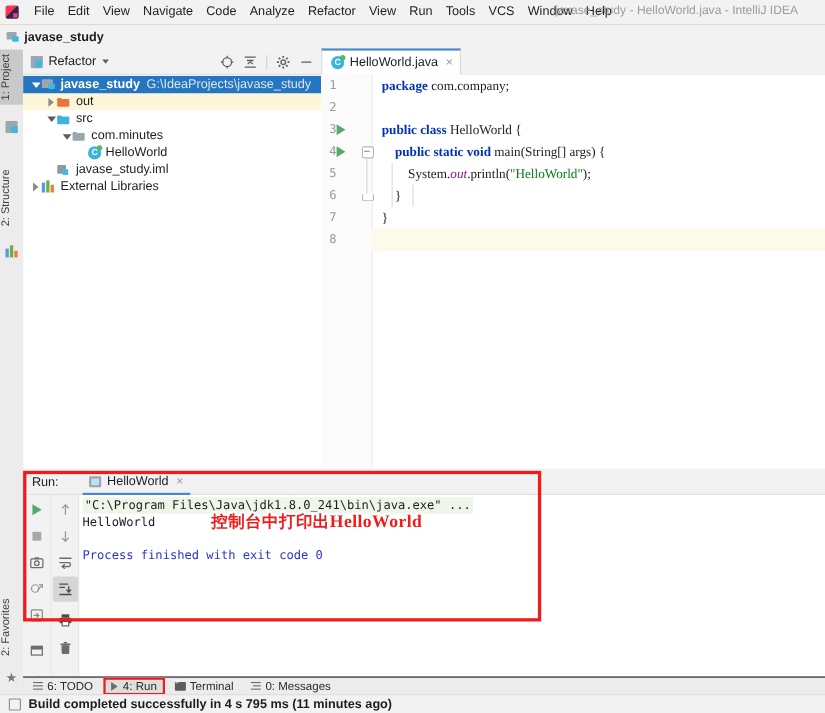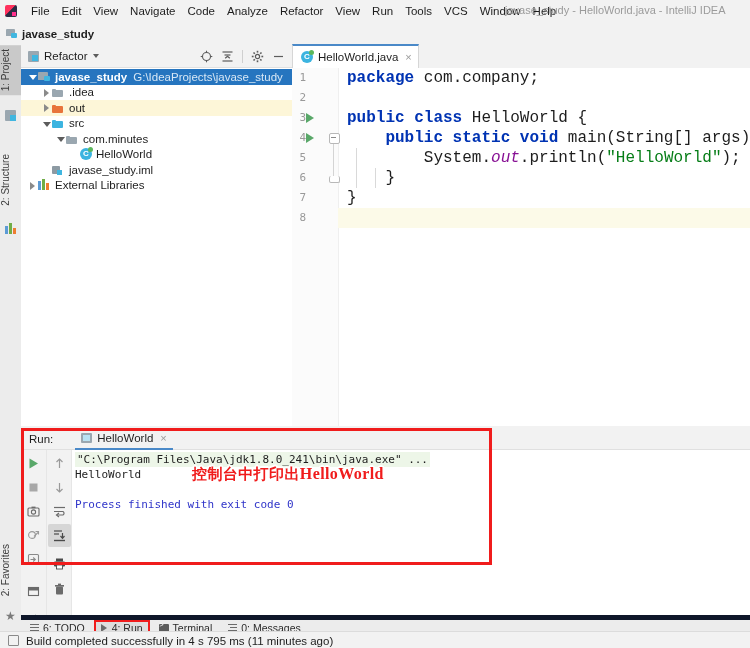--- a/index.html
+++ b/index.html
@@ -112,21 +112,21 @@
   .runmark{position:absolute;left:14px;width:0;height:0;border-top:5px solid transparent;
            border-bottom:5px solid transparent;border-left:8px solid #59a869;}
   .fold{position:absolute;left:37px;width:11px;height:11px;}
   .fold:before{content:"";position:absolute;left:0;top:0;width:9px;height:9px;border:1px solid #b8b8b8;
                border-radius:2px;background:#fff;}
   .fold:after{content:"";position:absolute;left:2px;top:4px;width:5px;height:1px;background:#8a8a8a;}
   .fold.end:before{border-radius:2px;border-top:none;height:6px;top:3px;}
   .fold.end:after{display:none;}
   .foldline{position:absolute;left:41px;width:1px;background:#d4d4d4;}
   .codelines{position:absolute;left:46px;top:0;right:0;bottom:0;
-             font-family:Liberation Mono, monospace;font-size:16px;line-height:20px;
+             font-family:Liberation Serif, serif;font-size:12px;line-height:20px;
              white-space:pre;color:#1d1d1d;}
   .cl{height:20px;padding-left:9px;}
   .cl.curline{background:#fcfae8;}
   .kw{color:#0033b3;font-weight:bold;}
   .str{color:#067d17;}
   .stat{color:#871094;font-style:italic;}
   .indent-guide{position:absolute;width:1px;background:#d9d9d9;}
 
   
   .hdiv{position:absolute;left:21px;top:426px;width:729px;height:3px;background:#f2f2f2;}
@@ -154,42 +154,42 @@
   .redbox{position:absolute;left:21px;top:428px;width:471px;height:137px;
           border:3px solid #f01c1c;box-sizing:border-box;pointer-events:none;}
   .annot{position:absolute;left:192px;top:465px;font-size:15px;font-weight:bold;color:#f01c1c;
          white-space:nowrap;letter-spacing:0.4px;
          text-shadow:-1.4px -1.4px 0 #fff, 1.4px -1.4px 0 #fff, -1.4px 1.4px 0 #fff, 1.4px 1.4px 0 #fff,
                      0 -1.6px 0 #fff, 0 1.6px 0 #fff, -1.6px 0 0 #fff, 1.6px 0 0 #fff;}
   .annot .en{font-family:"Liberation Serif", serif;font-weight:bold;font-size:16px;}
 
   
   .bottombar{position:absolute;left:21px;top:615px;width:729px;height:16px;background:#ececec;
-             border-top:5px solid #0f172a;display:flex;align-items:center;}
+             border-top:1px solid #0f172a;display:flex;align-items:center;}
   .bbtn{display:flex;align-items:center;padding:1px 7px;font-size:10.5px;color:#2b2b2b;
         margin-left:2px;cursor:default;white-space:nowrap;}
   .bbtn.sel{border:2px solid #f01c1c;background:#dedede;padding:0 5px;}
   .ic-todo{width:9px;height:8px;margin-right:4px;background:
       linear-gradient(#6b6b6b,#6b6b6b) 0 0/9px 1px no-repeat,
       linear-gradient(#6b6b6b,#6b6b6b) 0 3px/9px 1px no-repeat,
       linear-gradient(#6b6b6b,#6b6b6b) 0 6px/9px 1px no-repeat;}
   .ic-runsm{width:0;height:0;margin-right:5px;border-top:4px solid transparent;
       border-bottom:4px solid transparent;border-left:6px solid #6b6b6b;}
   .ic-term{width:10px;height:8px;margin-right:4px;background:#5c5c5c;position:relative;border-radius:1px;}
   .ic-term:after{content:">";position:absolute;left:1px;top:-3px;color:#fff;font-size:7px;}
   .ic-msg{width:9px;height:8px;margin-right:4px;background:
       linear-gradient(#6b6b6b,#6b6b6b) 0 0/9px 1px no-repeat,
       linear-gradient(#6b6b6b,#6b6b6b) 2px 3px/7px 1px no-repeat,
       linear-gradient(#6b6b6b,#6b6b6b) 0 6px/9px 1px no-repeat;}
 
   
   .statusbar{position:absolute;left:0;top:631px;width:750px;height:17px;background:#f2f2f2;
              border-top:1px solid #dcdcdc;display:flex;align-items:center;}
   .ic-stat{width:9px;height:9px;border:1px solid #8a8a8a;border-radius:1px;margin-left:8px;margin-right:7px;}
-  .status-text{font-size:11.5px;color:#1d1d1d;}
+  .status-text{font-size:11.5px;color:#1d1d1d;font-weight:bold;}
 </style>
 </head>
 <body>
 
 <div class="app">
 
   <div class="menubar">
     <div class="app-icon"></div>
     <div id="menu-items" style="display:flex;align-items:center;">
         <div class="menu-item"><span>File</span></div>
@@ -278,25 +278,20 @@
             </svg>
         </div>
       </div>
     </div>
     <div class="tree" id="project-tree">
         <div class="trow sel" style="padding-left: 6px;">
           <span class="tarrow open"></span>
           <span class="ticon if-mod"></span>
           <span class="tlabel bold">javase_study</span>
           <span class="tpath">G:\IdeaProjects\javase_study</span>
-        </div>
-        <div class="trow" style="padding-left: 20px;">
-          <span class="tarrow closed"></span>
-          <span class="ticon if-folder"></span>
-          <span class="tlabel">.idea</span>
         </div>
         <div class="trow hl" style="padding-left: 20px;">
           <span class="tarrow closed"></span>
           <span class="ticon if-folder-orange"></span>
           <span class="tlabel">out</span>
         </div>
         <div class="trow" style="padding-left: 20px;">
           <span class="tarrow open"></span>
           <span class="ticon if-folder-blue"></span>
           <span class="tlabel">src</span>

